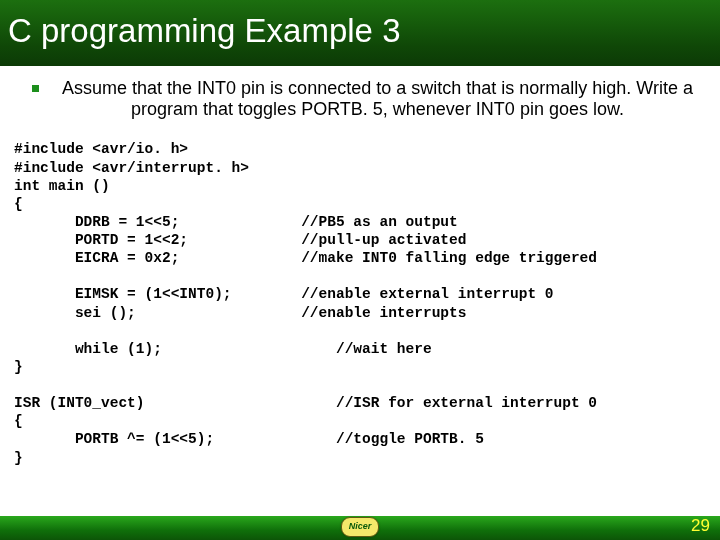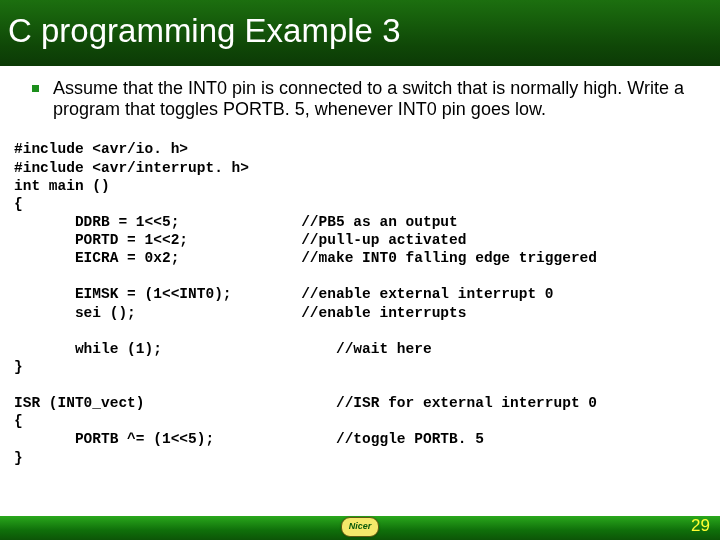--- a/index.html
+++ b/index.html
@@ -30,20 +30,21 @@
     letter-spacing: 0px;
     padding-left: 8px;
   }
   .body {
     padding: 8px 18px 0 18px;
   }
   .bullet-row {
     display: flex;
     align-items: flex-start;
     margin: 4px 0 16px 14px;
+    text-align: center;
   }
   .bullet-sq {
     width: 7px;
     height: 7px;
     background: #1c8f1c;
     margin-top: 7px;
     margin-right: 14px;
     flex: 0 0 auto;
   }
   .bullet-text {

